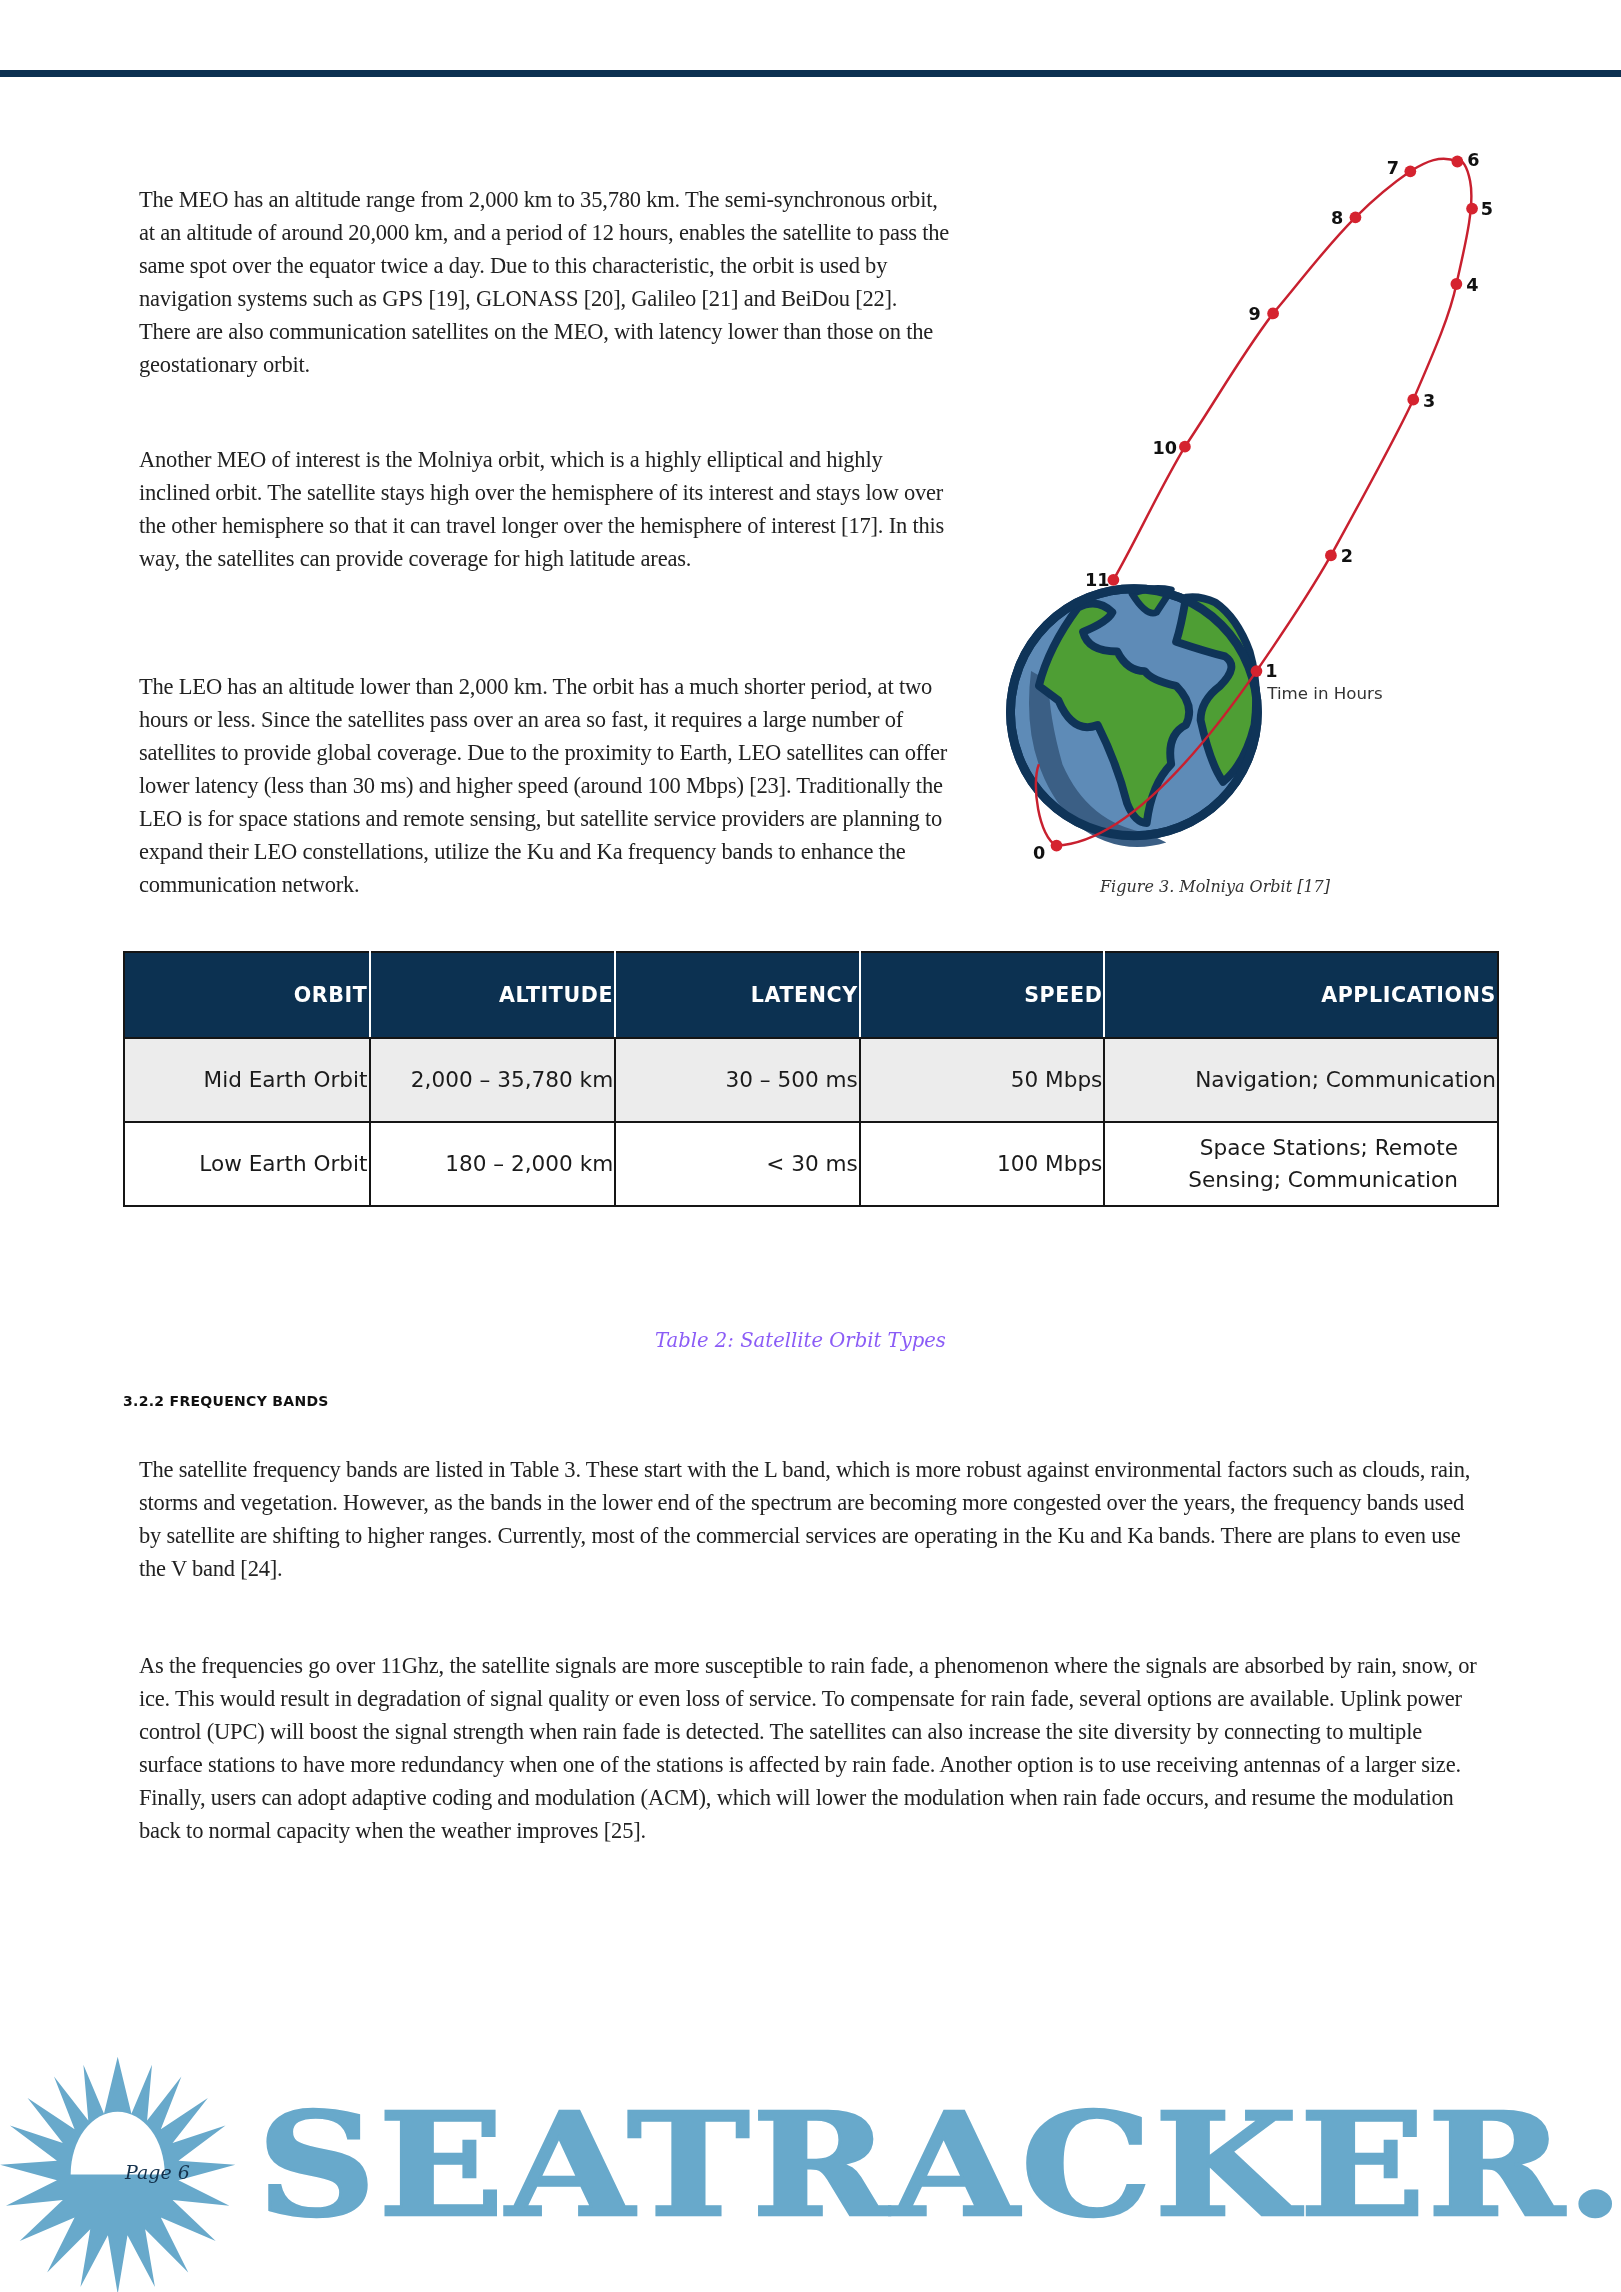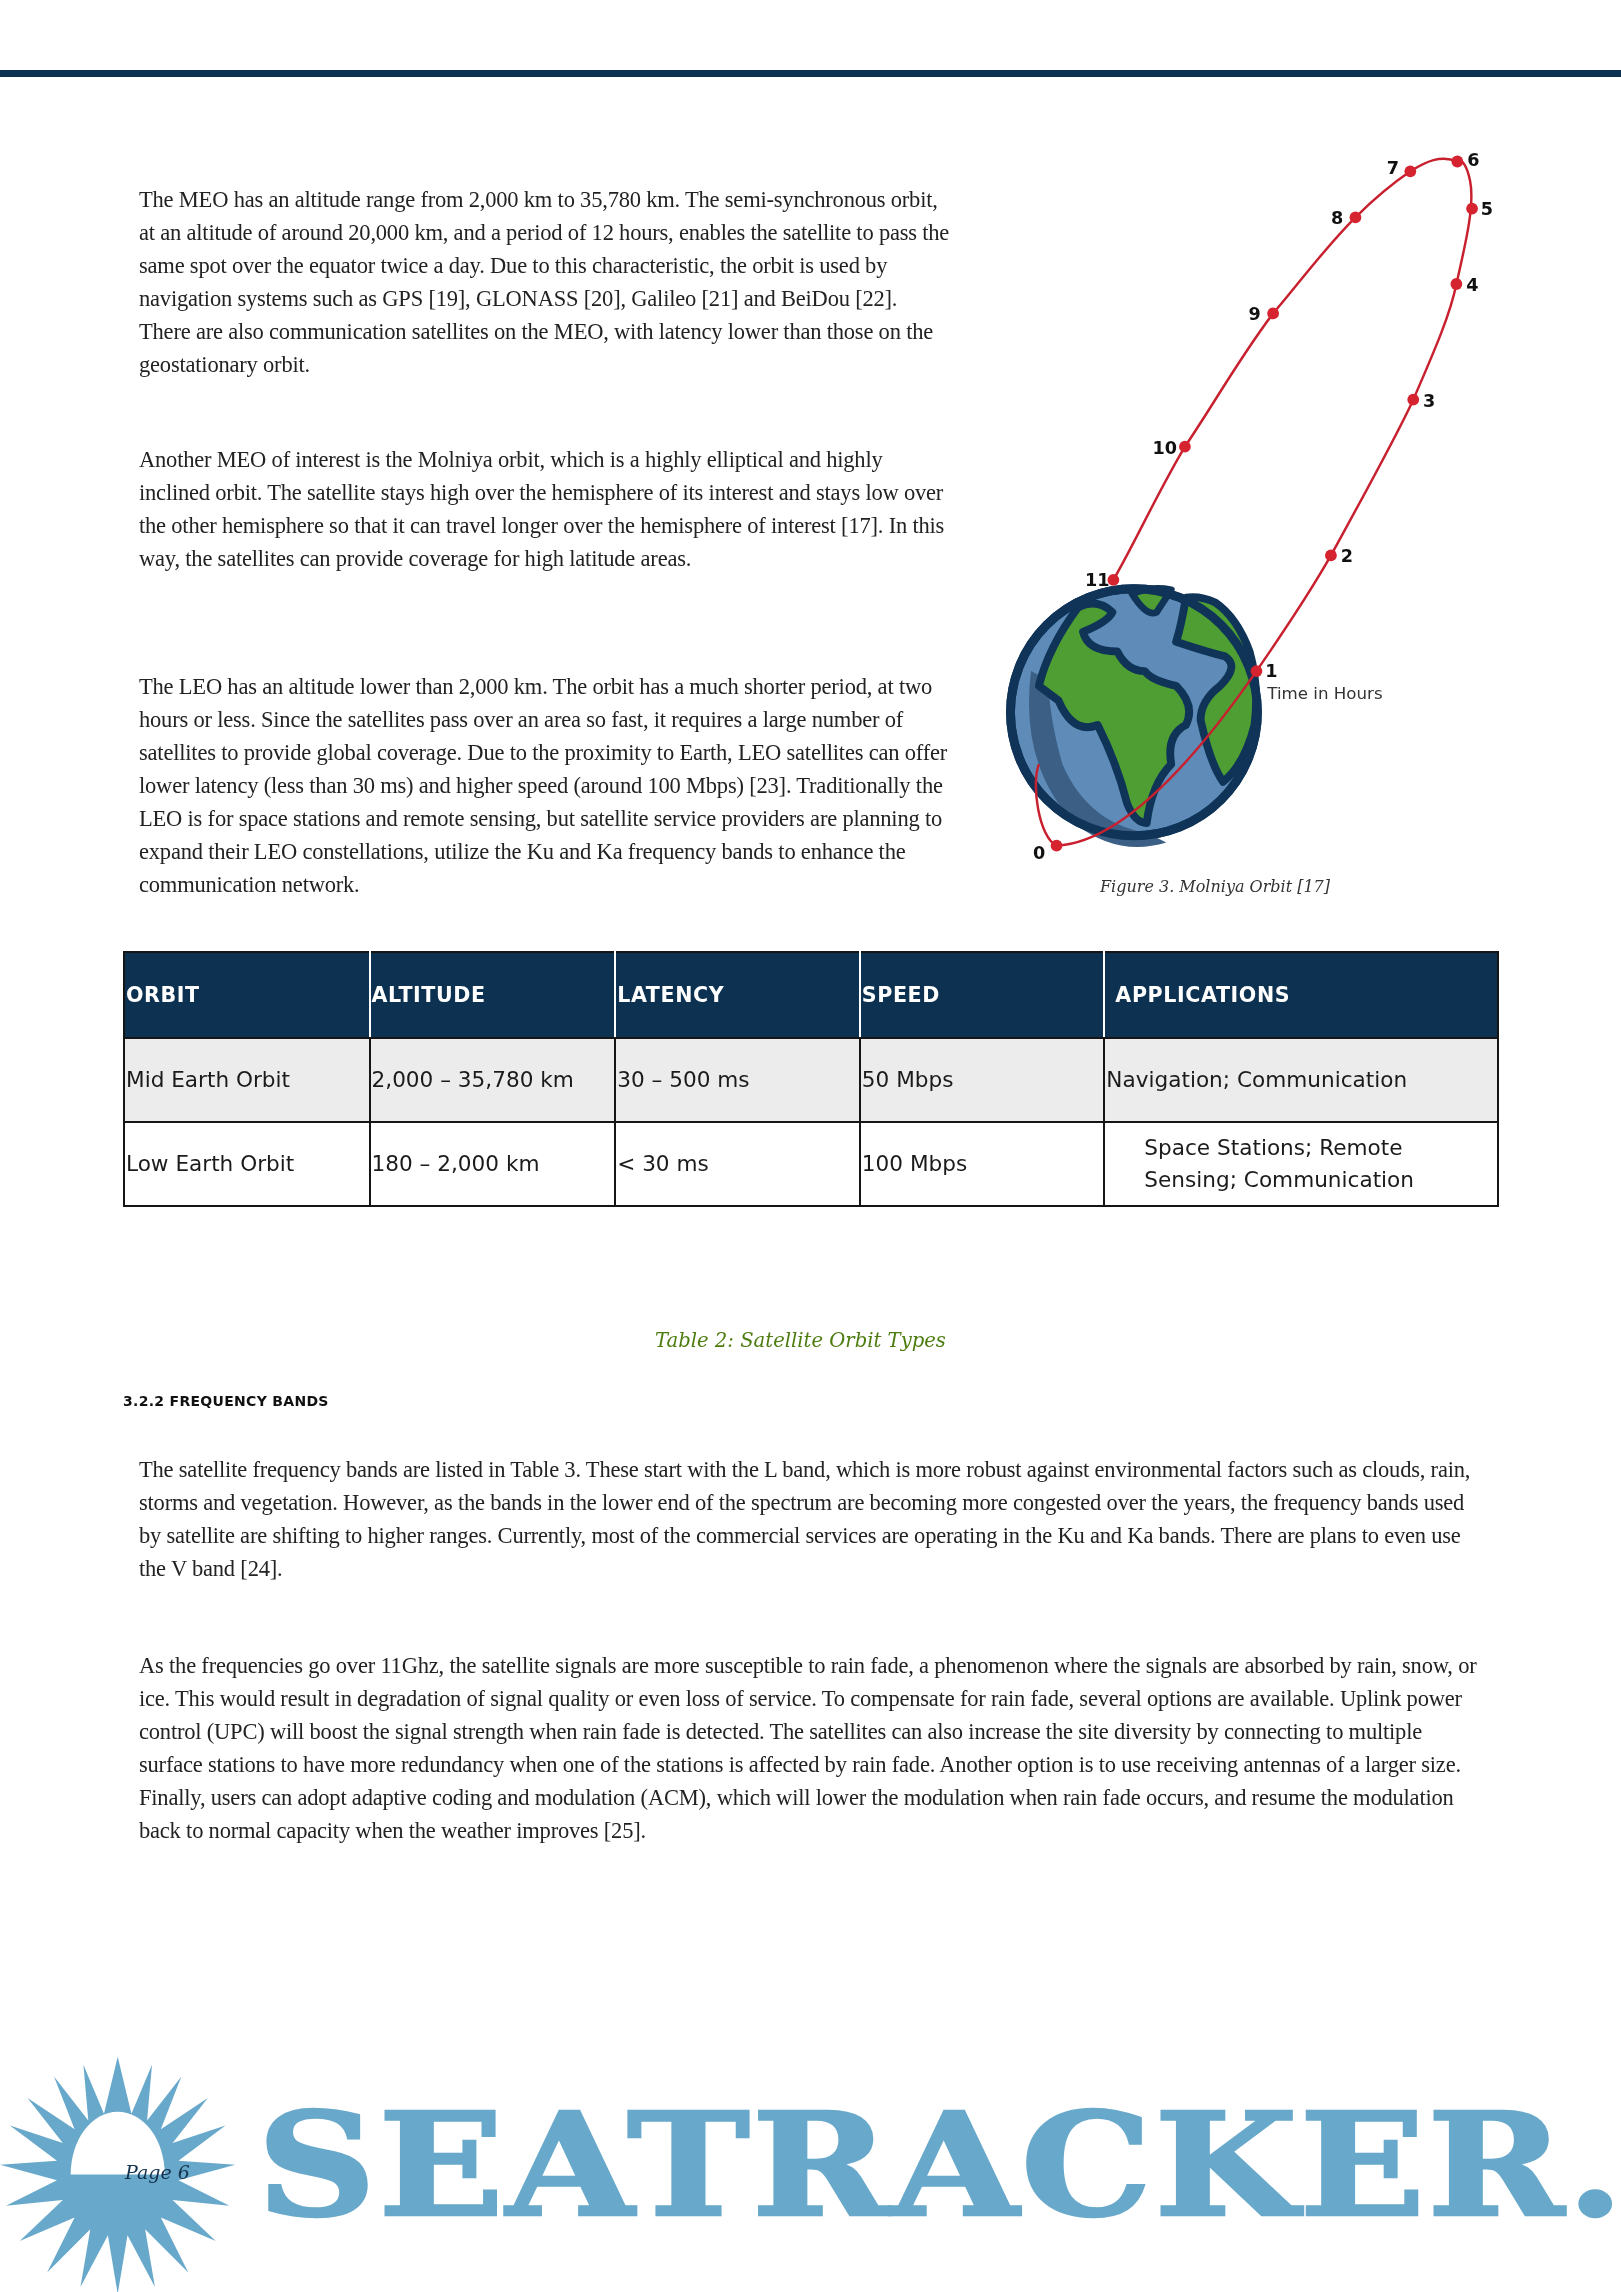--- a/index.html
+++ b/index.html
@@ -6,27 +6,27 @@
   body { width:1621px; height:2293px; position:relative; overflow:hidden; font-family:"Liberation Serif", "DejaVu Serif", serif; color:#1d1d1b; }
   .topbar { position:absolute; left:0; top:70px; width:1621px; height:6.9px; background:#0c3151; }
   .para { position:absolute; font-family:"Liberation Serif", serif; font-size:22.5px; line-height:33px; color:#222; letter-spacing:-0.2px; }
   .para p { margin:16px; }
   .col-text { left:123px; width:843px; }
   .full-text { left:123px; width:1382px; }
   .figure { position:absolute; left:980px; top:137px; width:549px; height:784px; }
   .figure svg { position:absolute; left:0; top:0; }
   .fig-caption { position:absolute; left:1100px; top:877px; font-family:"DejaVu Serif", serif; font-style:italic; font-size:16px; color:#333;text-align:center; }
   table.orbits { position:absolute; left:123px; top:951px; width:1376px; border-collapse:collapse; font-family:"DejaVu Sans", sans-serif; }
-  table.orbits th, table.orbits td { border:2.9px solid #151515; text-align:left; vertical-align:middle; }
+  table.orbits th, table.orbits td { border:2.9px solid #151515; text-align:right; vertical-align:middle; }
   table.orbits th { background:#0c3151; color:#ffffff; font-weight:bold; font-size:20.6px; letter-spacing:0.6px; height:82px; border-left-color:#ffffff; border-right-color:#ffffff; }
   table.orbits th:first-child { border-left-color:#151515; }
   table.orbits th:last-child { border-right-color:#151515;padding-left:10px; }
   table.orbits td { font-size:21.6px; color:#1b1b1b; height:80px; line-height:32px; }
   table.orbits tr.alt td { background:#ececec; }
-  .tbl-caption { position:absolute; left:655px; top:1329px; font-family:"DejaVu Serif", serif; font-style:italic; font-size:19.6px; color:#4d7c0f; }
+  .tbl-caption { position:absolute; left:655px; top:1329px; font-family:"DejaVu Serif", serif; font-style:italic; font-size:19.6px; color:#8b5cf6; }
   .section-heading { position:absolute; left:123px; top:1393px; font-family:"DejaVu Sans", sans-serif; font-weight:bold; font-size:14px; color:#111; letter-spacing:0.3px; }
   .watermark { position:absolute; left:0; top:2049px; width:1621px; height:244px; }
   .page-num { position:absolute; left:125px; top:2161px; font-family:"DejaVu Serif", serif; font-style:italic; font-size:19px; color:#14324d; }
   .wm-text { position:absolute; left:257px; top:2098px; font-family:"DejaVu Serif", serif; font-weight:bold; font-size:165px; line-height:157px; letter-spacing:2px; color:#68a9cb; -webkit-text-stroke:2.9px #68a9cb; transform:scaleY(0.86); transform-origin:top left; }
   .fig-label { font-family:"DejaVu Sans", sans-serif; font-weight:bold; font-size:18px; fill:#111; }
   .fig-note { font-family:"DejaVu Sans", sans-serif; font-size:17px; fill:#333; }
 </style>
 </head>
 <body>
 

